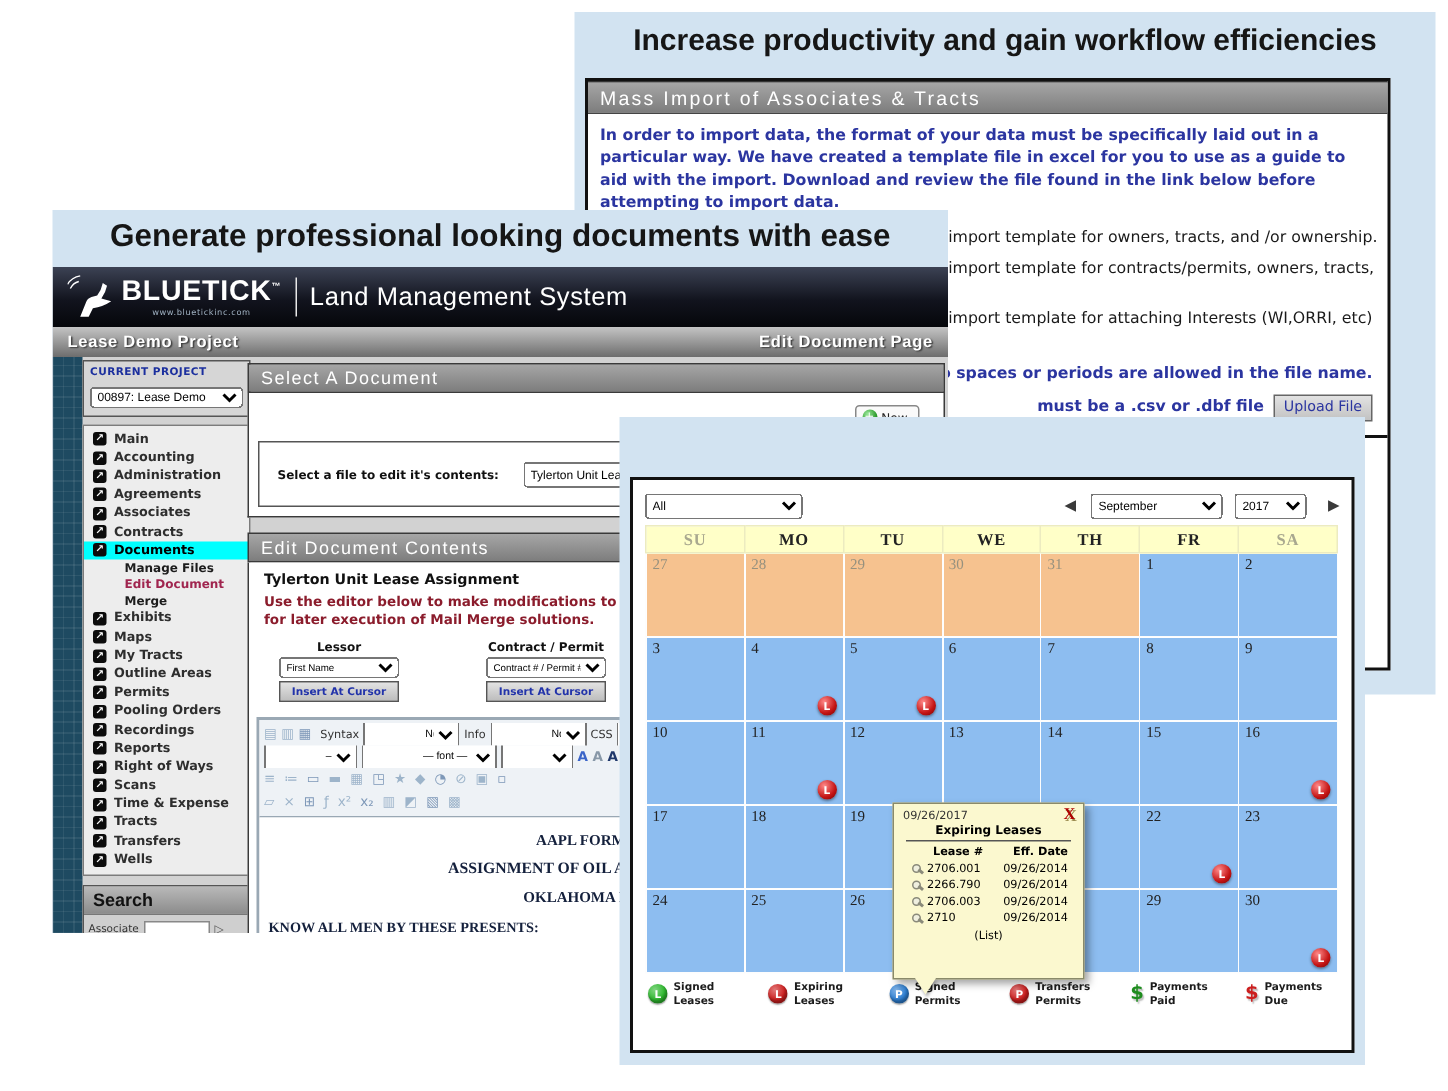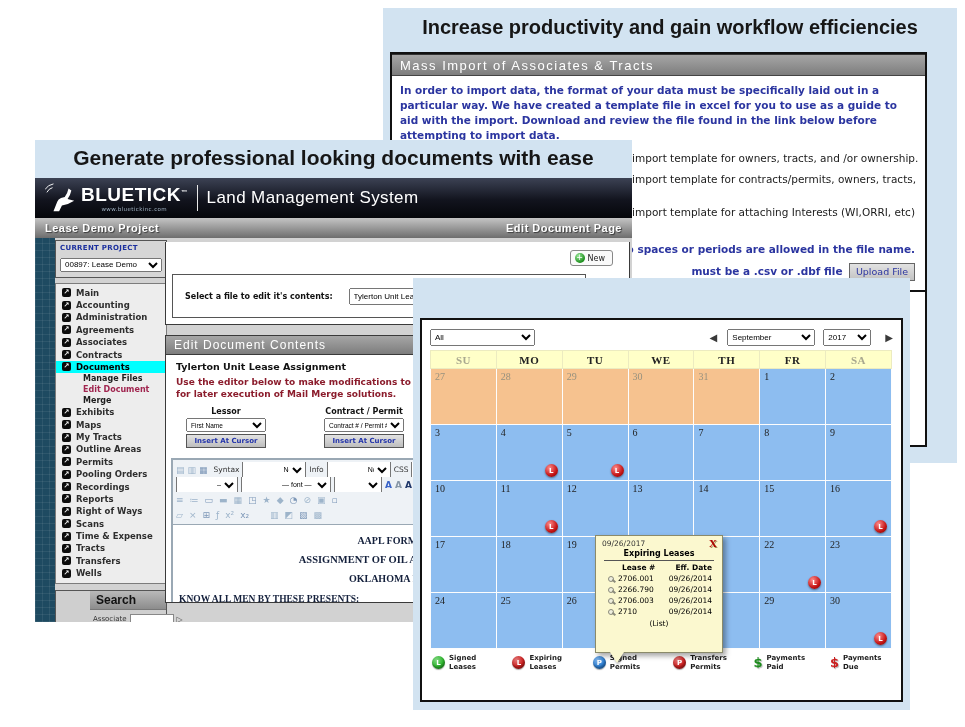--- a/index.html
+++ b/index.html
@@ -55,21 +55,21 @@
   .current-project { background:#d6d6d6; border:1px solid #555; padding:3px 4px 5px 4px; }
   .cp-label { color:#1b2f9e; font-weight:bold; font-size:7px; letter-spacing:.3px; }
   .cp-select { width:100%; height:14px; font-size:8px; margin-top:3px; }
   .nav-box { background:#ededed; border:1px solid #7c7c7c; margin-top:5px; padding:3px 0 4px 0; }
   .nav-item { display:flex; align-items:center; gap:5px; padding:1.2px 0 1.2px 6px; font-size:8.5px; font-weight:bold; color:#2e2e2e; }
   .nav-item.active { background:#00ffff; color:#000; }
   .nav-icon { flex:none; width:9px; height:9px; background:#0c0c0c; border-radius:2px; color:#fff; font-size:7px;
               line-height:9px; text-align:center; }
   .nav-sub { padding:1px 0 1px 27px; font-size:8px; font-weight:bold; color:#1c1c1c; }
   .nav-sub.active { color:#a0254f; }
-  .search-box { margin-top:6px; border:1px solid #555; background:#cfcfcf;padding-left:34px; }
+  .search-box { margin-top:6px; border:1px solid #555; background:#cfcfcf; }
   .search-bar { background:linear-gradient(#b9b9b9,#8c8c8c); font:bold 12px "Liberation Sans",sans-serif; color:#111;
                 padding:2px 0 2px 6px; border-bottom:1px solid #777; }
   .search-row { display:flex; align-items:center; gap:3px; padding:4px 3px; border-bottom:1px solid #aaa; }
   .search-label { font-size:7px; color:#333; width:34px; }
   .search-input { width:44px; height:10px; border:1px solid #888; background:#fff; }
   .search-go { font-size:8px; color:#555; }
   .main { position:absolute; left:130px; right:2px; top:4px; bottom:0; }
   .main-bar { height:20px; line-height:19px; font-size:12px; letter-spacing:1px; padding-left:8px; border:1px solid #3a3a3a; }
   .sd-body { position:relative; background:#fff; border:1px solid #3a3a3a; border-top:none; height:83px; }
   .new-btn { position:absolute; top:8px; right:16px; display:flex; align-items:center; gap:3px; background:#fafafa;
@@ -307,20 +307,21 @@
             <div id="search-rows">
                 <div class="search-row">
                   <span class="search-label">Associate</span>
                   <input class="search-input" style="">
                   <span class="search-go">▷</span>
                 </div>
               </div>
           </div>
         </aside>
         <main class="main">
+          <div class="sec-bar main-bar">Select A Document</div>
           <div class="sd-body">
             <div class="new-btn">
               <span class="plus-circle">+</span>
               <span>New</span>
             </div>
             <div class="file-pick">
               <span class="file-pick-label">Select a file to edit it's contents:</span>
               <select>
                 <option>Tylerton Unit Lease Assignment</option>
               </select>
@@ -374,21 +375,21 @@
                     <span class="tb-ico" style="margin-right: 3px;">⊘</span>
                     <span class="tb-ico" style="margin-right: 3px;">▣</span>
                     <span class="tb-ico" style="margin-right: 3px;">▫</span>
                   </div>
                 <div class="tb-row" id="tb-r4">
                     <span class="tb-ico" style="margin-right: 3px;">▱</span>
                     <span class="tb-ico" style="margin-right: 3px;">×</span>
                     <span class="tb-ico" style="margin-right: 3px;">⊞</span>
                     <span class="tb-ico" style="margin-right: 3px;">ƒ</span>
                     <span class="tb-ico" style="margin-right: 3px;">x²</span>
-                    <span class="tb-ico" style="margin-right: 18px;">x₂</span>
+                    <span class="tb-ico" style="margin-right: 3px;">x₂</span>
                     <span class="tb-ico" style="margin-right: 3px;">▥</span>
                     <span class="tb-ico" style="margin-right: 3px;">◩</span>
                     <span class="tb-ico" style="margin-right: 3px;">▧</span>
                     <span class="tb-ico" style="margin-right: 3px;">▩</span>
                   </div>
               </div>
               <div class="editor-doc">
                 <div class="doc-c doc-t1">AAPL FORM 640</div>
                 <div class="doc-c doc-t2">ASSIGNMENT OF OIL AND GAS LEASE</div>
                 <div class="doc-c doc-t3">OKLAHOMA FORM</div>

